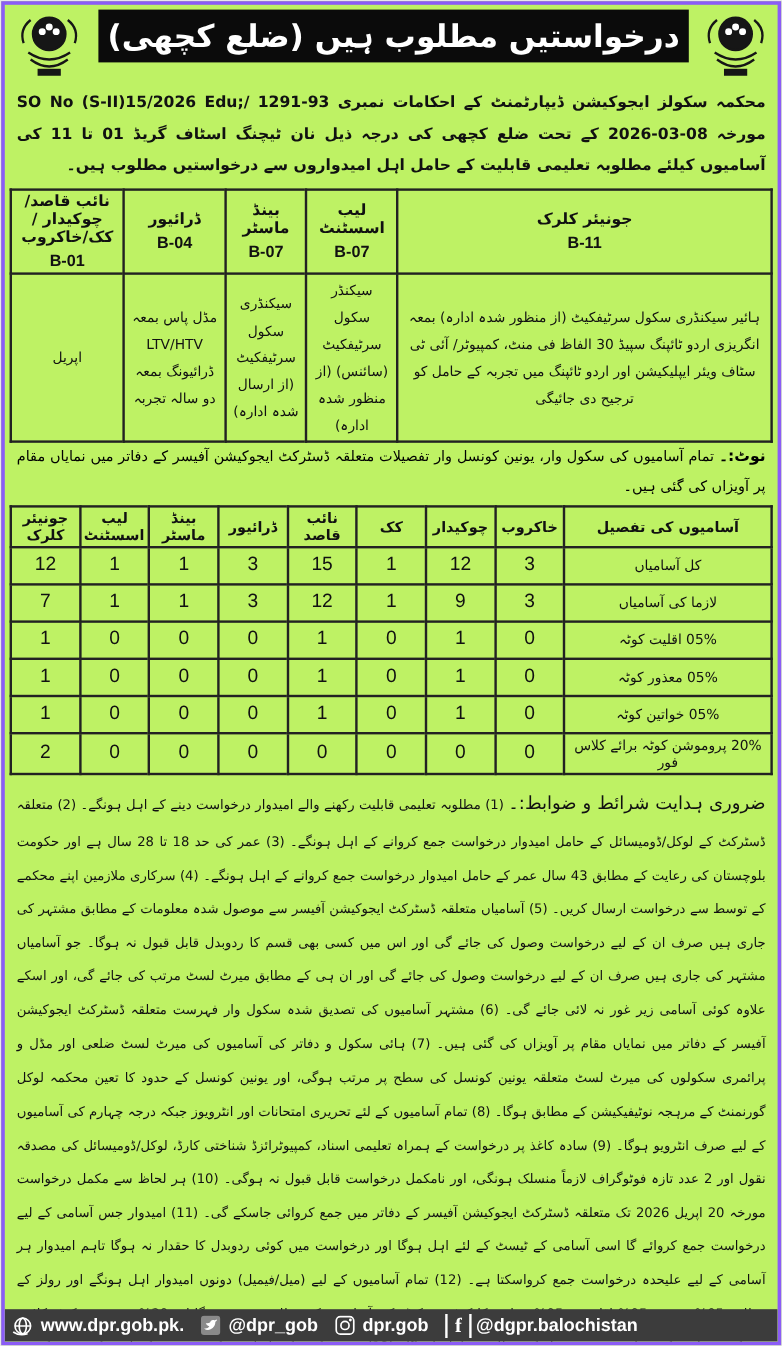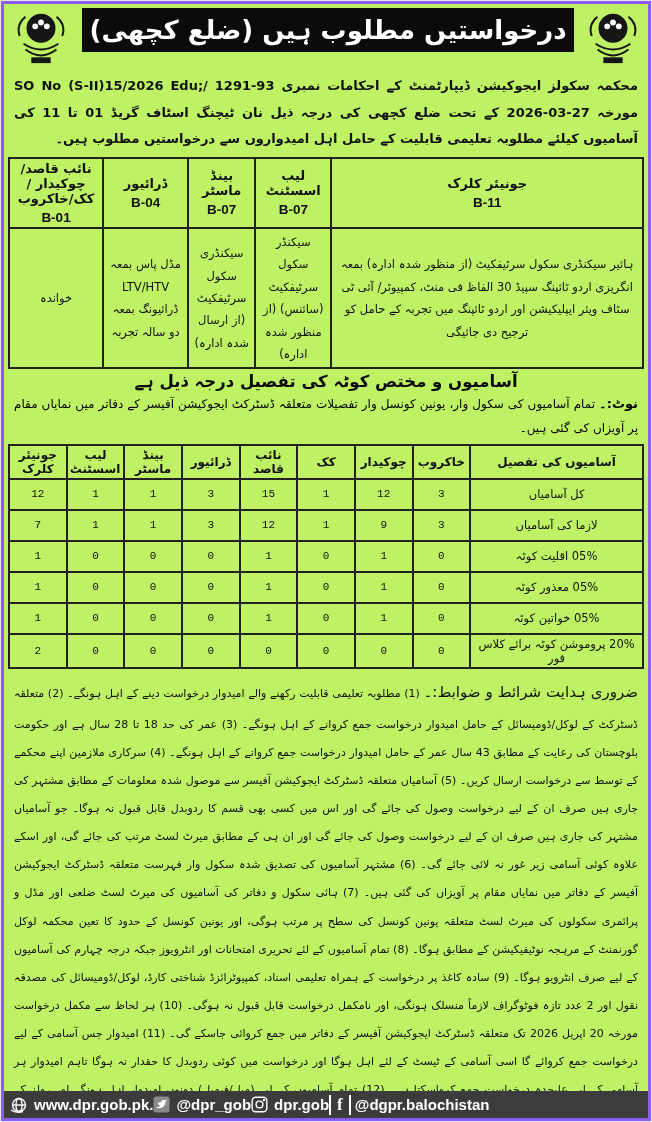--- a/index.html
+++ b/index.html
@@ -24,33 +24,33 @@
   .posts td{font-size:11.5px;line-height:1.95;text-align:center;vertical-align:middle;height:92px;}
   .posts th:nth-child(1){width:51%;} .posts th:nth-child(2){width:11.5%;}
   .posts th:nth-child(3){width:10%;} .posts th:nth-child(4){width:13%;}
   .posts th:nth-child(5){width:14.5%;}
   
   .quota-head{direction:rtl;text-align:center;font-size:16.5px;font-weight:bold;
       padding:3px 0 1px 0;color:#0a0a0a;}
   .note{direction:rtl;text-align:justify;font-size:12px;padding:0 10px 4px 10px;line-height:1.9;}
   .note b{font-size:13px;}
   .quota th{font-size:12px;font-weight:bold;height:24px;}
-  .quota td{font-family:Liberation Mono, monospace;font-size:11px;text-align:center;
+  .quota td{font-family:Liberation Sans, sans-serif;font-size:16px;text-align:center;
       height:25px;direction:ltr;}
   .quota .rowlabel{font-family:"DejaVu Sans",sans-serif;font-size:11.5px;font-weight:normal;
       text-align:center;direction:rtl;}
   .quota th:nth-child(1){width:26%;}
   
   .conds{direction:rtl;text-align:justify;padding:4px 10px 0 10px;font-size:11px;
       line-height:2.55;color:#111;}
   .conds .chead{font-size:15px;font-weight:normal;}
   
   .footer{position:absolute;left:0;right:0;bottom:0;height:27px;background:#3c3c3c;
       display:flex;align-items:center;color:#fff;font-family:"Liberation Sans",sans-serif;
-      font-size:15px;font-weight:bold;padding:0 6px;}
+      font-size:15px;font-weight:bold;padding:0 6px;gap:14px;}
   .fitem{display:flex;align-items:center;gap:6px;white-space:nowrap;}
   .fb-wrap{display:flex;align-items:center;gap:4px;border-left:2px solid #fff;
       border-right:0;padding-left:6px;}
   .fb-f{font-family:"Liberation Serif",serif;font-size:17px;font-weight:bold;
       border-right:2px solid #fff;padding-right:6px;}
   svg{display:block;}
 </style>
 </head>
 <body>
 
@@ -85,21 +85,21 @@
         <rect x="20" y="52" width="20" height="6" fill="#161616" stroke="none"></rect>
       </g>
       <g fill="#fff">
           <circle cx="24" cy="20" r="3"></circle>
           <circle cx="30" cy="16" r="3"></circle>
           <circle cx="36" cy="20" r="3"></circle>
         </g>
     </svg>
   </div>
 
-  <div class="intro">محکمہ سکولز ایجوکیشن ڈیپارٹمنٹ کے احکامات نمبری SO No (S-II)15/2026 Edu;/ 1291-93 مورخہ 27-03-2026 کے تحت ضلع کچھی کی درجہ ذیل نان ٹیچنگ اسٹاف گریڈ 01 تا 11 کی آسامیوں کیلئے مطلوبہ تعلیمی قابلیت کے حامل اہل امیدواروں سے درخواستیں مطلوب ہیں۔</div>
+  <div class="intro">محکمہ سکولز ایجوکیشن ڈیپارٹمنٹ کے احکامات نمبری SO No (S-II)15/2026 Edu;/ 1291-93 مورخہ 08-03-2026 کے تحت ضلع کچھی کی درجہ ذیل نان ٹیچنگ اسٹاف گریڈ 01 تا 11 کی آسامیوں کیلئے مطلوبہ تعلیمی قابلیت کے حامل اہل امیدواروں سے درخواستیں مطلوب ہیں۔</div>
 
   <table class="posts">
     <thead>
         <tr>
           <th>
             <div>جونیئر کلرک</div>
             <div class="grade">B-11</div>
           </th>
           <th>
             <div>لیب اسسٹنٹ</div>
@@ -118,26 +118,25 @@
             <div class="grade">B-01</div>
           </th>
         </tr>
       </thead>
     <tbody>
         <tr>
           <td>ہائیر سیکنڈری سکول سرٹیفکیٹ (از منظور شدہ ادارہ) بمعہ انگریزی اردو ٹائپنگ سپیڈ 30 الفاظ فی منٹ، کمپیوٹر/ آئی ٹی سٹاف ویئر ایپلیکیشن اور اردو ٹائپنگ میں تجربہ کے حامل کو ترجیح دی جائیگی</td>
           <td>سیکنڈر سکول سرٹیفکیٹ (سائنس) (از منظور شدہ ادارہ)</td>
           <td>سیکنڈری سکول سرٹیفکیٹ (از ارسال شدہ ادارہ)</td>
           <td>مڈل پاس بمعہ LTV/HTV ڈرائیونگ بمعہ دو سالہ تجربہ</td>
-          <td>خواندہ</td>
+          <td>اپریل</td>
         </tr>
       </tbody>
   </table>
 
-  <div class="quota-head">آسامیوں و مختص کوٹہ کی تفصیل درجہ ذیل ہے</div>
   <div class="note">
     <b>نوٹ:۔</b>
     <span>تمام آسامیوں کی سکول وار، یونین کونسل وار تفصیلات متعلقہ ڈسٹرکٹ ایجوکیشن آفیسر کے دفاتر میں نمایاں مقام پر آویزاں کی گئی ہیں۔</span>
   </div>
 
   <table class="quota">
     <thead>
         <tr>
           <th>آسامیوں کی تفصیل</th>
           <th>خاکروب</th>

